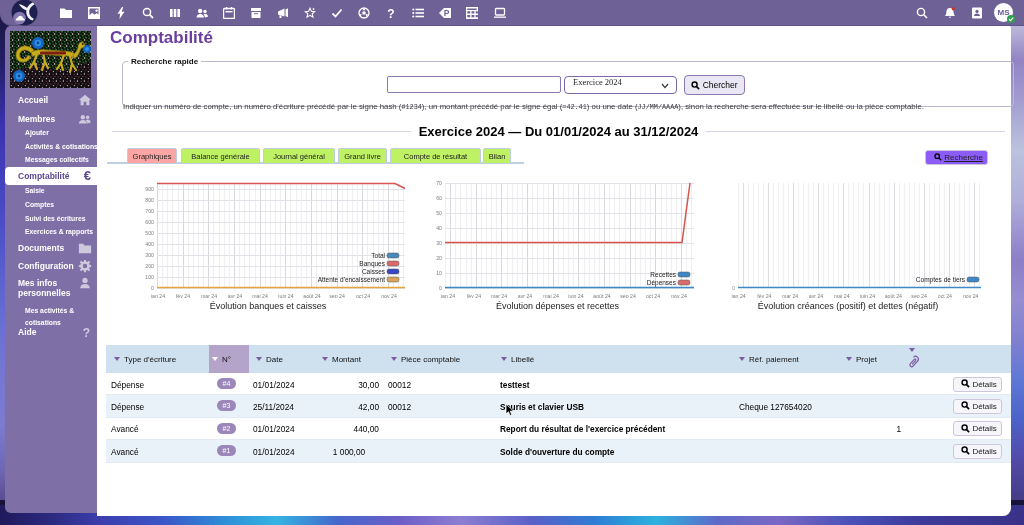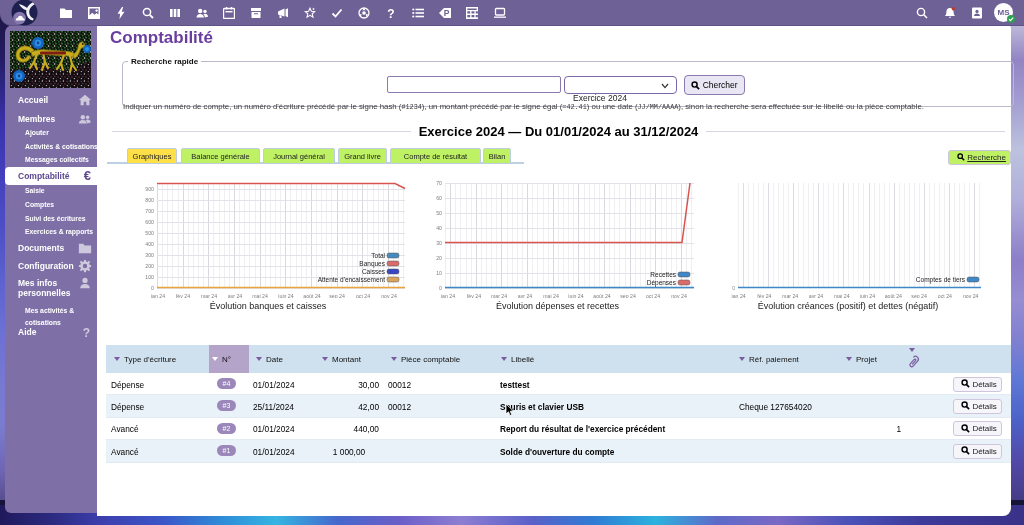--- a/index.html
+++ b/index.html
@@ -29,33 +29,33 @@
 
 #topbar { left:0; top:0; width:1024px; height:26px; background:#6e6196; border-bottom:1px solid #5e5288; z-index:5; border-radius:0 0 0 12px; }
 .tic { position:absolute; top:7px; width:12px; height:12px; }
 
 #content { left:97px; top:25px; width:914px; height:491px; background:#fff; border-radius:0 4px 8px 0; }
 h1.pgt { position:absolute; left:13px; top:3px; font-size:17px; color:#6a3e9f; }
 fieldset.srch { position:absolute; left:15px; top:32px; width:892px; height:50px; border:1px solid #bdb7ca; border-radius:4px;margin-left:10px; }
 fieldset.srch legend { margin-left:5px; padding:0 3px; font-size:8px; font-weight:bold; color:#111; }
 #inp { position:absolute; left:264px; top:10px; width:174px; height:17px; border:1px solid #8a7ab0; border-radius:2px; background:#fff; }
 #sel { position:absolute; left:441px; top:10px; width:113px; height:18px; border:1px solid #7a68a8; border-radius:4px; background:#fff; font-size:8.5px; color:#222; }
-#sel .tx { position:absolute; left:8px; top:16px; }
+#sel .tx { position:absolute; left:8px; top:0;font-family:Liberation Serif, serif; }
 #btnch { position:absolute; left:561px; top:9px; width:61px; height:20px; background:#e9e7f3; border:1px solid #8a7ab0; border-radius:4px; font-size:8.5px; color:#000; text-align:center; line-height:18px; }
 .hint { position:absolute; left:0; top:36px; width:100%; font-size:7.8px; color:#3a3a3a; }
 .hint code { font-family:"Liberation Mono", monospace; font-size:6.8px; }
 
 .ruler { position:absolute; left:15px; width:893px; text-align:center; }
 .ruler .ln { position:absolute; left:0; top:9px; width:100%; height:1px; background:#d8d5e0; }
 .ruler .tx { position:relative; background:#fff; padding:0 8px; font-size:13px; font-weight:bold; color:#000; }
 
 #tabs { position:absolute; left:10px; top:122.5px; width:417px; height:16px; border-bottom:2px solid #bdd0e4; }
 .tab { position:absolute; top:0; height:16px; background:#bef264; border:1px solid #bfcde0; border-radius:2px 2px 0 0; font-size:7.5px; color:#222; text-align:center; line-height:15px; white-space:nowrap; }
-.tab.act { background:#fde047; }
-#rbtn { position:absolute; right:0; top:124.5px; width:63px; height:15px; background:#bef264; border:1px solid #cdc3dc; border-radius:3px; font-size:8px; color:#222; text-align:center; line-height:13px; }
+.tab.act { background:#fca5a5; }
+#rbtn { position:absolute; right:23px; top:124.5px; width:63px; height:15px; background:#8b5cf6; border:1px solid #cdc3dc; border-radius:3px; font-size:8px; color:#222; text-align:center; line-height:13px; }
 
 .chart { position:absolute; top:147px; height:146px; }
 .ctitle { position:absolute; text-align:center; top:129px; font-size:9px; color:#222; }
 
 #tbl { position:absolute; left:9px; top:320px; width:905px; }
 .th { position:absolute; height:28px; background:#cfe0ee; }
 .thc { position:absolute; top:10px; font-size:8px; color:#111; white-space:nowrap; }
 .tri { display:inline-block; width:0; height:0; border-left:3.5px solid transparent; border-right:3.5px solid transparent; border-top:4.5px solid #7a5ba0; margin-right:4px; vertical-align:1px; }
 .tri.w { border-top-color:#fff; }
 .row { position:absolute; left:0; width:905px; height:22.4px; font-size:8.3px; color:#000; border-bottom:1px solid #e2eaf4; }

